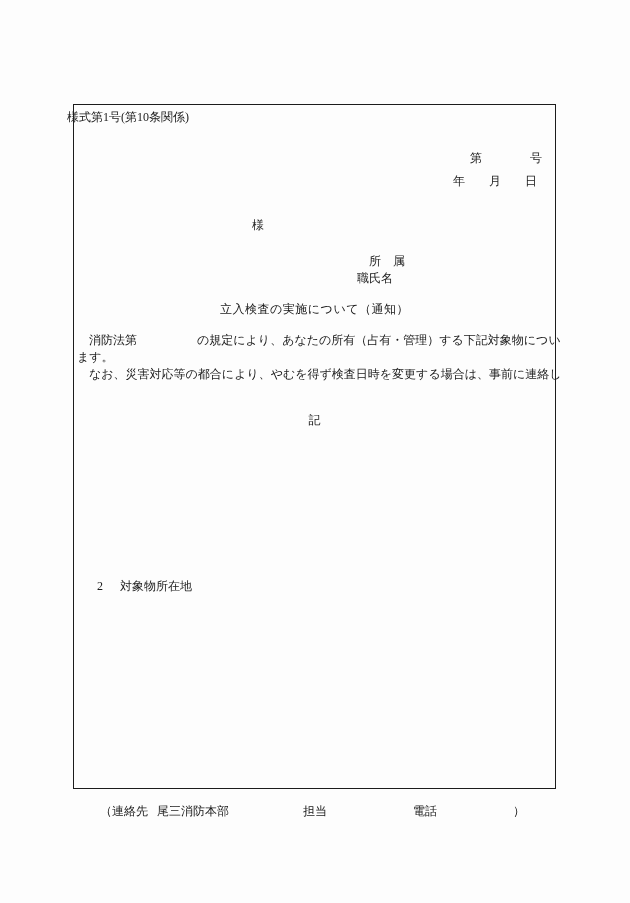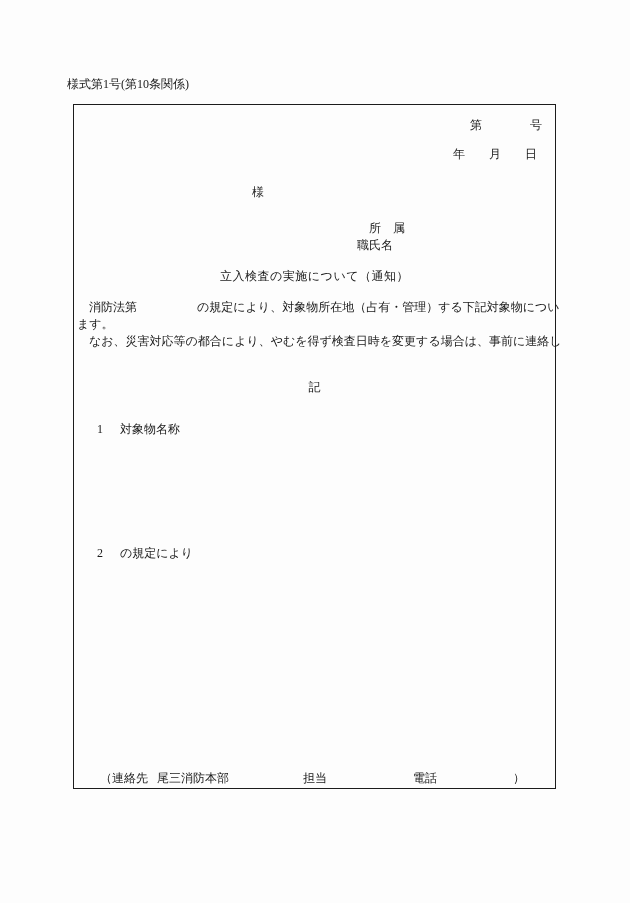--- a/index.html
+++ b/index.html
@@ -10,35 +10,35 @@
   .paper {
     position: relative;
     width: 630px;
     height: 903px;
     background: #fdfdfd;
     font-family: "Liberation Serif", "DejaVu Serif", serif;
     color: #1a1a1a;
     font-size: 12px;
     overflow: hidden;
   }
-  .abs { position: absolute; }
+  .abs { position: absolute; margin-top: 33px; }
   .pre { white-space: pre; }
   .form-border {
     position: absolute;
     left: 73px;
     top: 104px;
     width: 483px;
     height: 685px;
     border: 1.5px solid #1c1c1c;
     box-sizing: border-box;
     background: transparent;
   }
   .form-label  { left: 67px;  top: 76px; }
   .doc-number  { left: 470px; top: 117px; }
-  .date-line   { left: 453px; top: 146px; }
+  .date-line   { left: 453px; top: 140px; }
   .addressee   { left: 252px; top: 184px; }
   .sender-aff  { left: 369px; top: 220px; }
   .sender-name { left: 357px; top: 237px; }
   .doc-title {
     left: 73px;
     top: 268px;
     width: 483px;
     text-align: center;
     letter-spacing: 0.5px;
   }
@@ -77,33 +77,30 @@
   <div class="abs pre date-line">年　　月　　日</div>
 
   <div class="abs pre addressee">様</div>
 
   <div class="abs pre sender-aff">所　属</div>
   <div class="abs pre sender-name">職氏名</div>
 
   <div class="abs doc-title">立入検査の実施について（通知）</div>
 
   <div class="abs body-text">
-    <div class="pre">　消防法第　　　　　の規定により、対象物所在地（占有・管理）する下記対象物につい</div>
+    <div class="pre">　消防法第　　　　　の規定により、あなたの所有（占有・管理）する下記対象物につい</div>
     <div class="pre">ます。</div>
     <div class="pre">　なお、災害対応等の都合により、やむを得ず検査日時を変更する場合は、事前に連絡し</div>
   </div>
 
   <div class="abs ki">記</div>
 
-  <div class="abs pre item-1">
-    <span class="item-number">1</span><span>対象物名称</span>
-  </div>
 
   <div class="abs pre item-2">
-    <span class="item-number">2</span><span>の規定により</span>
+    <span class="item-number">2</span><span>対象物所在地</span>
   </div>
 
   <div class="abs pre contact-open">（連絡先</div>
   <div class="abs pre contact-org">尾三消防本部</div>
   <div class="abs pre contact-staff">担当</div>
   <div class="abs pre contact-phone">電話</div>
   <div class="abs pre contact-close">）</div>
 
 
 </div>

